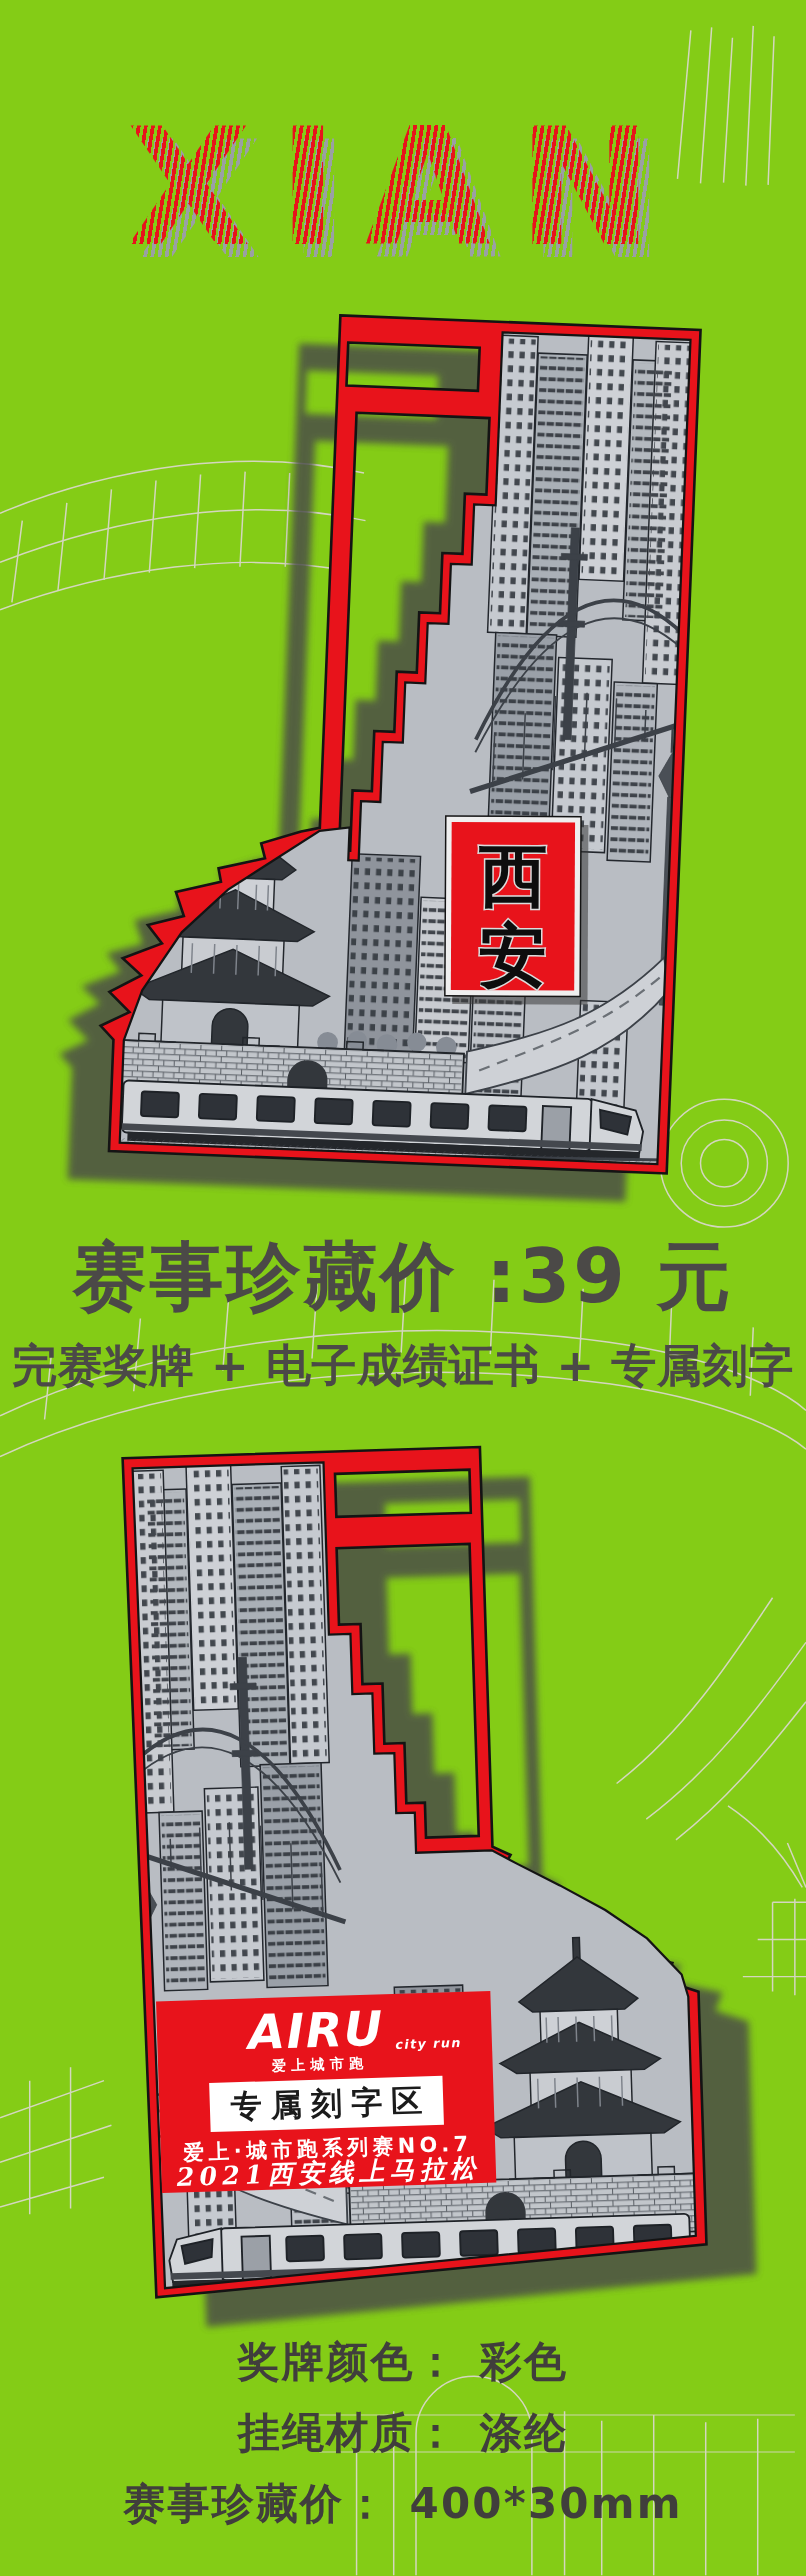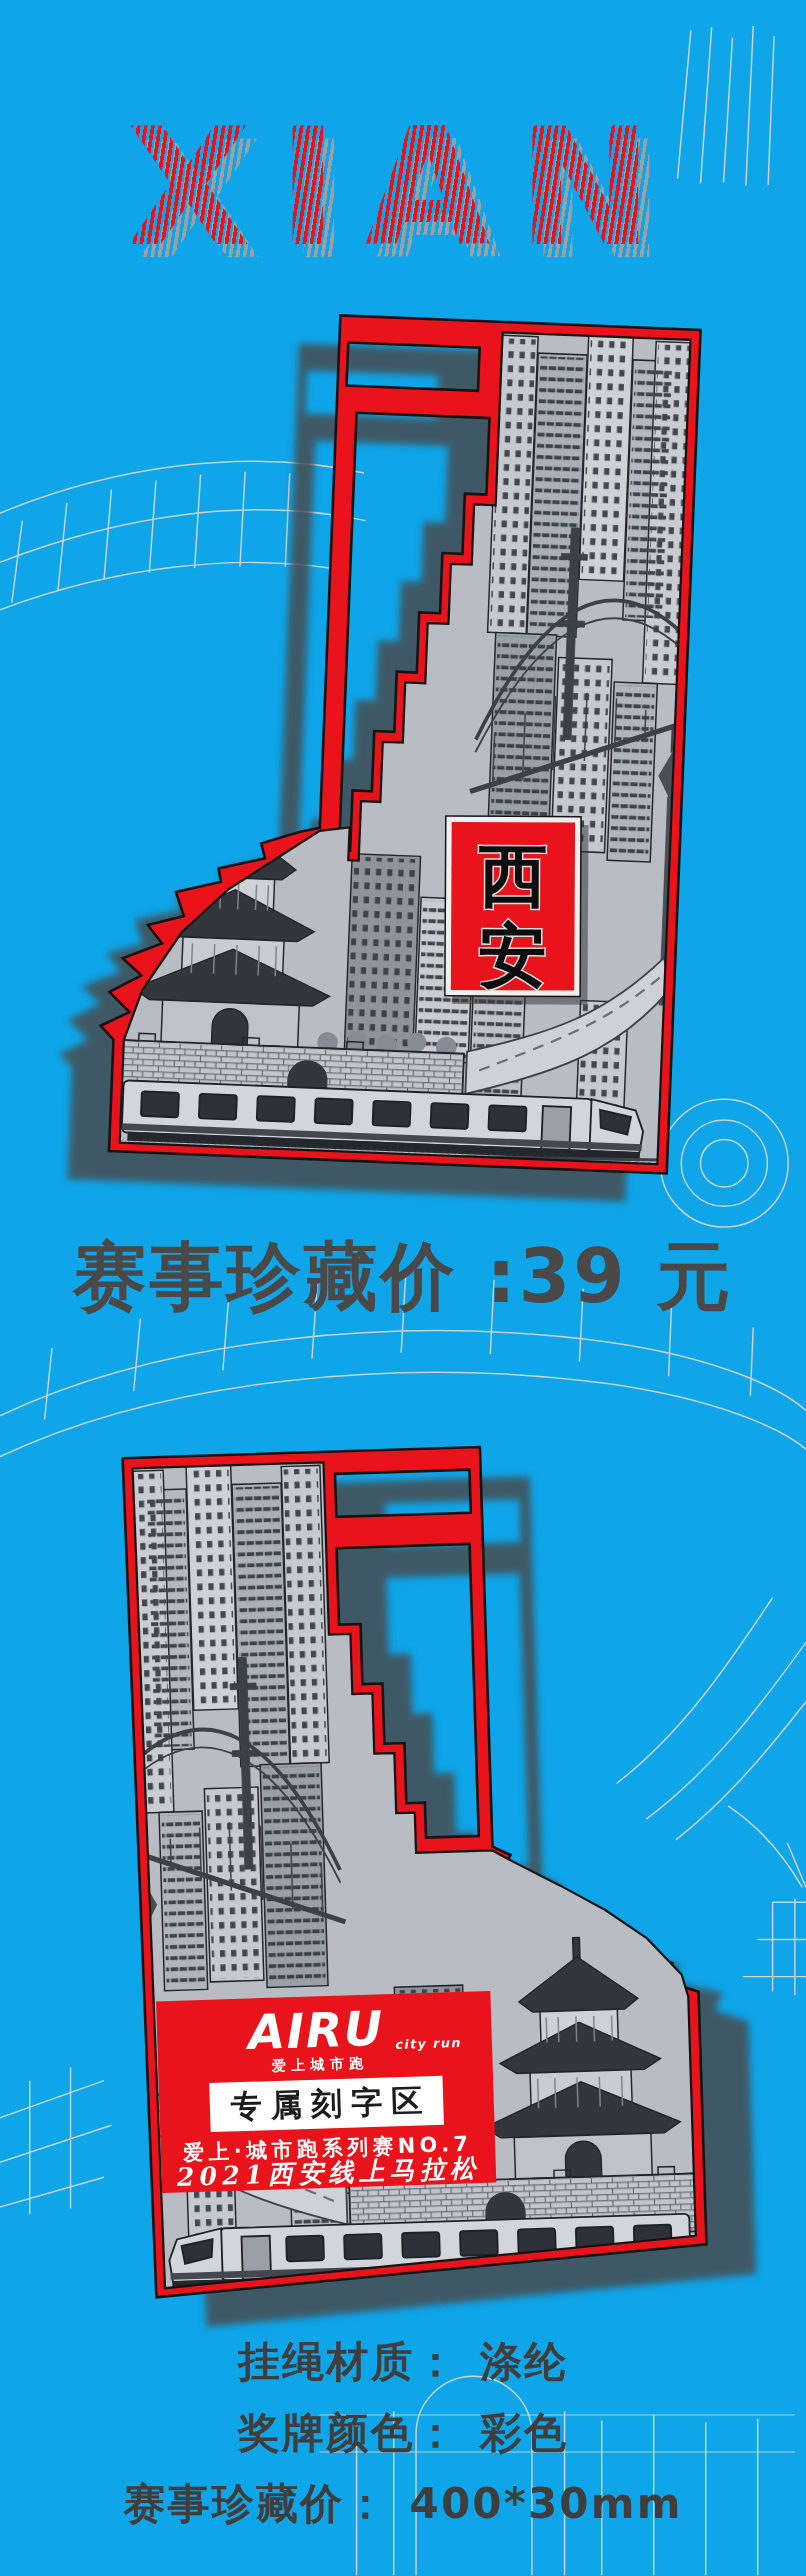--- a/index.html
+++ b/index.html
@@ -1,16 +1,16 @@
 <!DOCTYPE html>
 <html style="font-size:12px"><head>
 <meta charset="utf-8">
 <style>
   html,body{margin:0;padding:0;}
-  .page{position:relative;width:806px;height:2576px;background:#0ea5e9;overflow:hidden;
+  .page{position:relative;width:806px;height:2576px;background:#84cc16;overflow:hidden;
         font-family:"DejaVu Sans","Liberation Sans",sans-serif;}
   svg{display:block;}
   .abs{position:absolute;}
   
   .title-wrap{position:absolute;left:0;top:95px;width:806px;height:186px;text-align:center;}
   .title-layer{position:absolute;left:0;top:0;width:100%;
      font-weight:900;font-size:162px;line-height:186px;letter-spacing:27px;
      -webkit-background-clip:text;background-clip:text;color:transparent;
      -webkit-text-fill-color:transparent;}
   .title-shadow{transform:translate(11px,12.6px);
@@ -220,20 +220,21 @@
         <rect x="513" y="697" width="182" height="242" fill="#3a3a3a" opacity="0.55"></rect>
         <rect x="503" y="686" width="182" height="242" fill="#efefef" stroke="#141414" stroke-width="2"></rect>
         <rect x="511" y="694" width="166" height="226" fill="#e8131b"></rect>
         <text class="t-badge" x="594" y="798" text-anchor="middle">西</text>
         <text class="t-badge" x="594" y="905" text-anchor="middle">安</text>
       </g>
     </g>
   </svg>
 
   <div class="price-line">赛事珍藏价 :39 元</div>
+  <div class="bundle-line">完赛奖牌 + 电子成绩证书 + 专属刻字</div>
 
   <svg class="abs" style="left:91px;top:1433px;overflow:visible" width="684" height="929" viewBox="0 0 920 1250">
     <g transform="rotate(-1.8 430 590)">
 
       <path transform="translate(66,42)" filter="url(#blurS)" fill="#4a4a4a" opacity="0.82" fill-rule="evenodd" d="M60,22 L541,22 L541,560 L565,572 L552,594 L614,610 L602,632 L668,648 L656,670 L724,686
            L712,708 L778,724 L768,748 L812,764 L812,1104 L70,1152 Z
            M345,52 L526,52 L526,110 L345,110 Z
            M344,152 L344,255 L373,255 L373,336 L400,336 L400,417 L427,417 L427,498 L452,498 L452,545
            L523,545 L523,152 Z"></path>
 
@@ -267,24 +268,24 @@
         <rect x="150" y="866" width="314" height="66" fill="#ffffff"></rect>
         <text class="t-engrave" x="313" y="913" text-anchor="middle">专属刻字区</text>
         <text class="t-series" x="307" y="968" text-anchor="middle">爱上·城市跑系列赛NO.7</text>
         <text class="t-event" x="307" y="1003" text-anchor="middle">2021西安线上马拉松</text>
       </g>
     </g>
   </svg>
 
   <div class="specs">
     <div class="spec-row">
-      <span>挂绳材质：</span><span class="val">涤纶</span>
+      <span>奖牌颜色：</span><span class="val">彩色</span>
     </div>
     <div class="spec-row">
-      <span>奖牌颜色：</span><span class="val">彩色</span>
+      <span>挂绳材质：</span><span class="val">涤纶</span>
     </div>
     <div class="spec-row">
       <span>赛事珍藏价：</span><span class="val">400*30mm</span>
     </div>
   </div>
 
 </div>
 
 
 </body></html>

